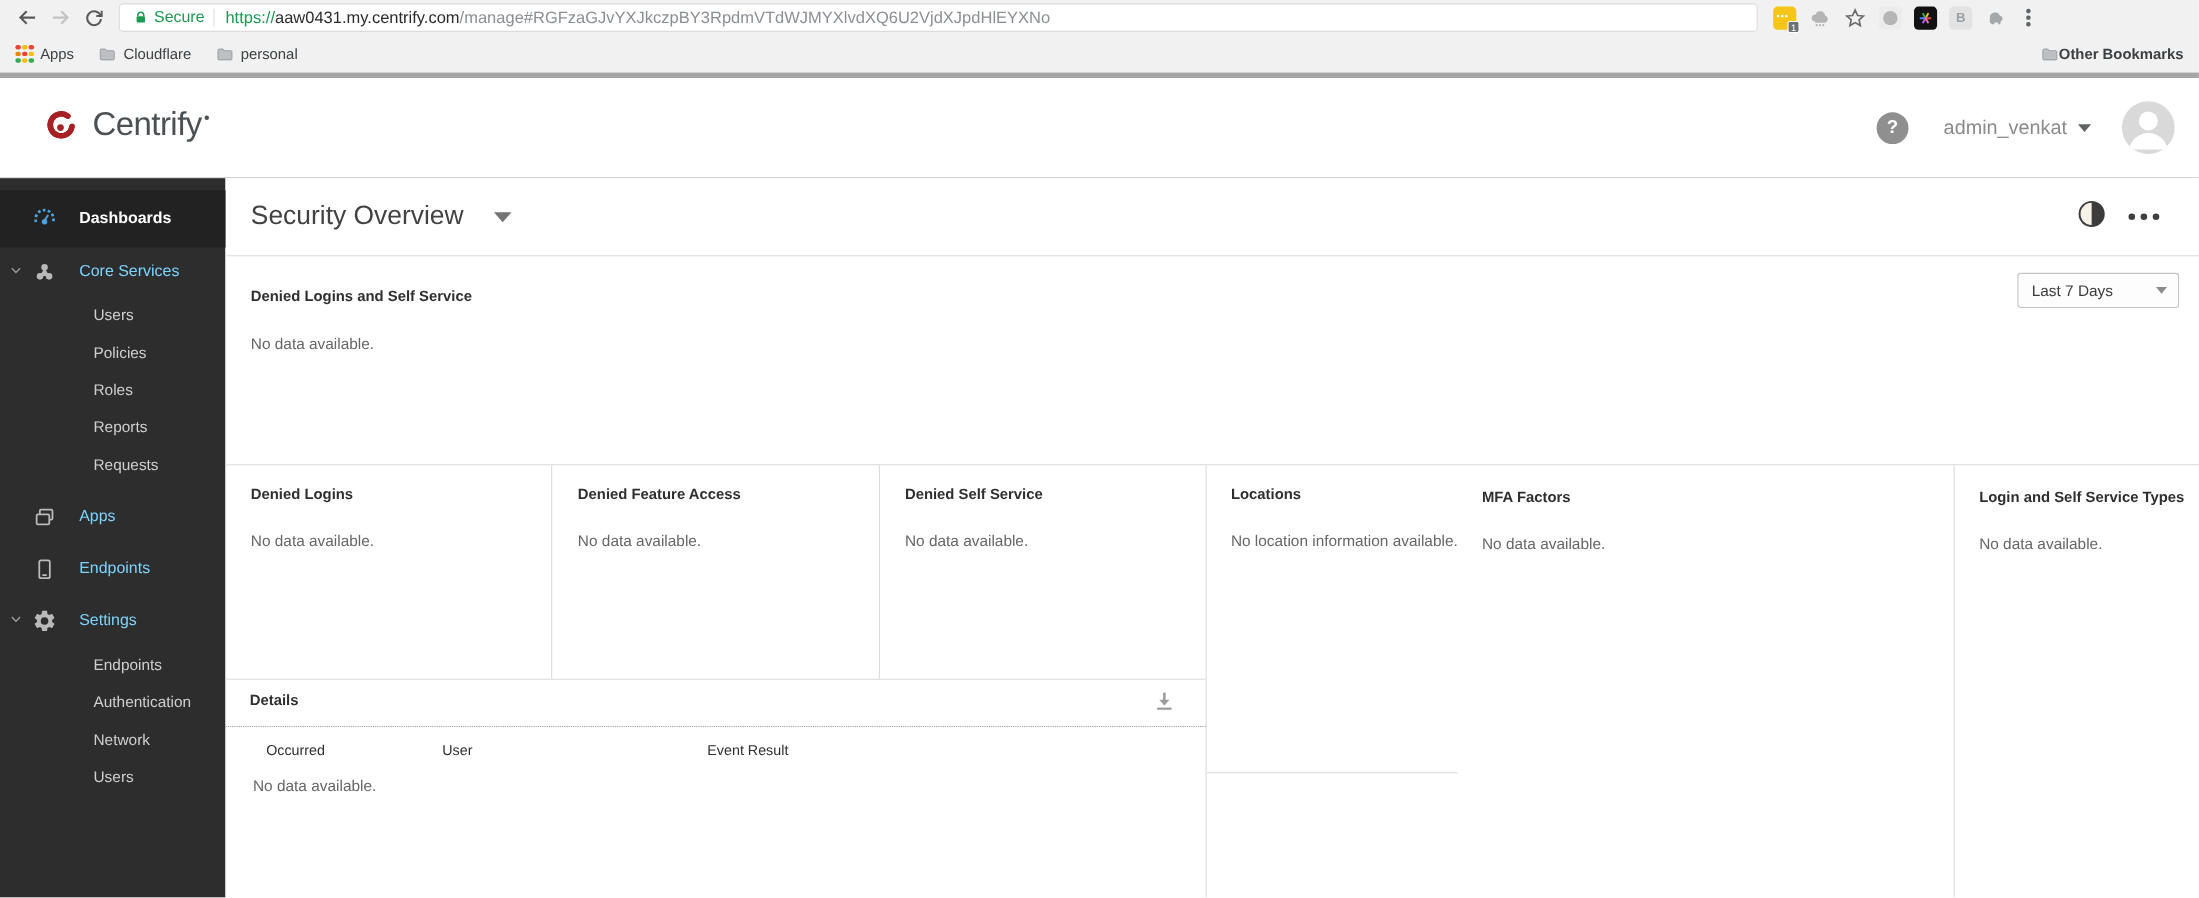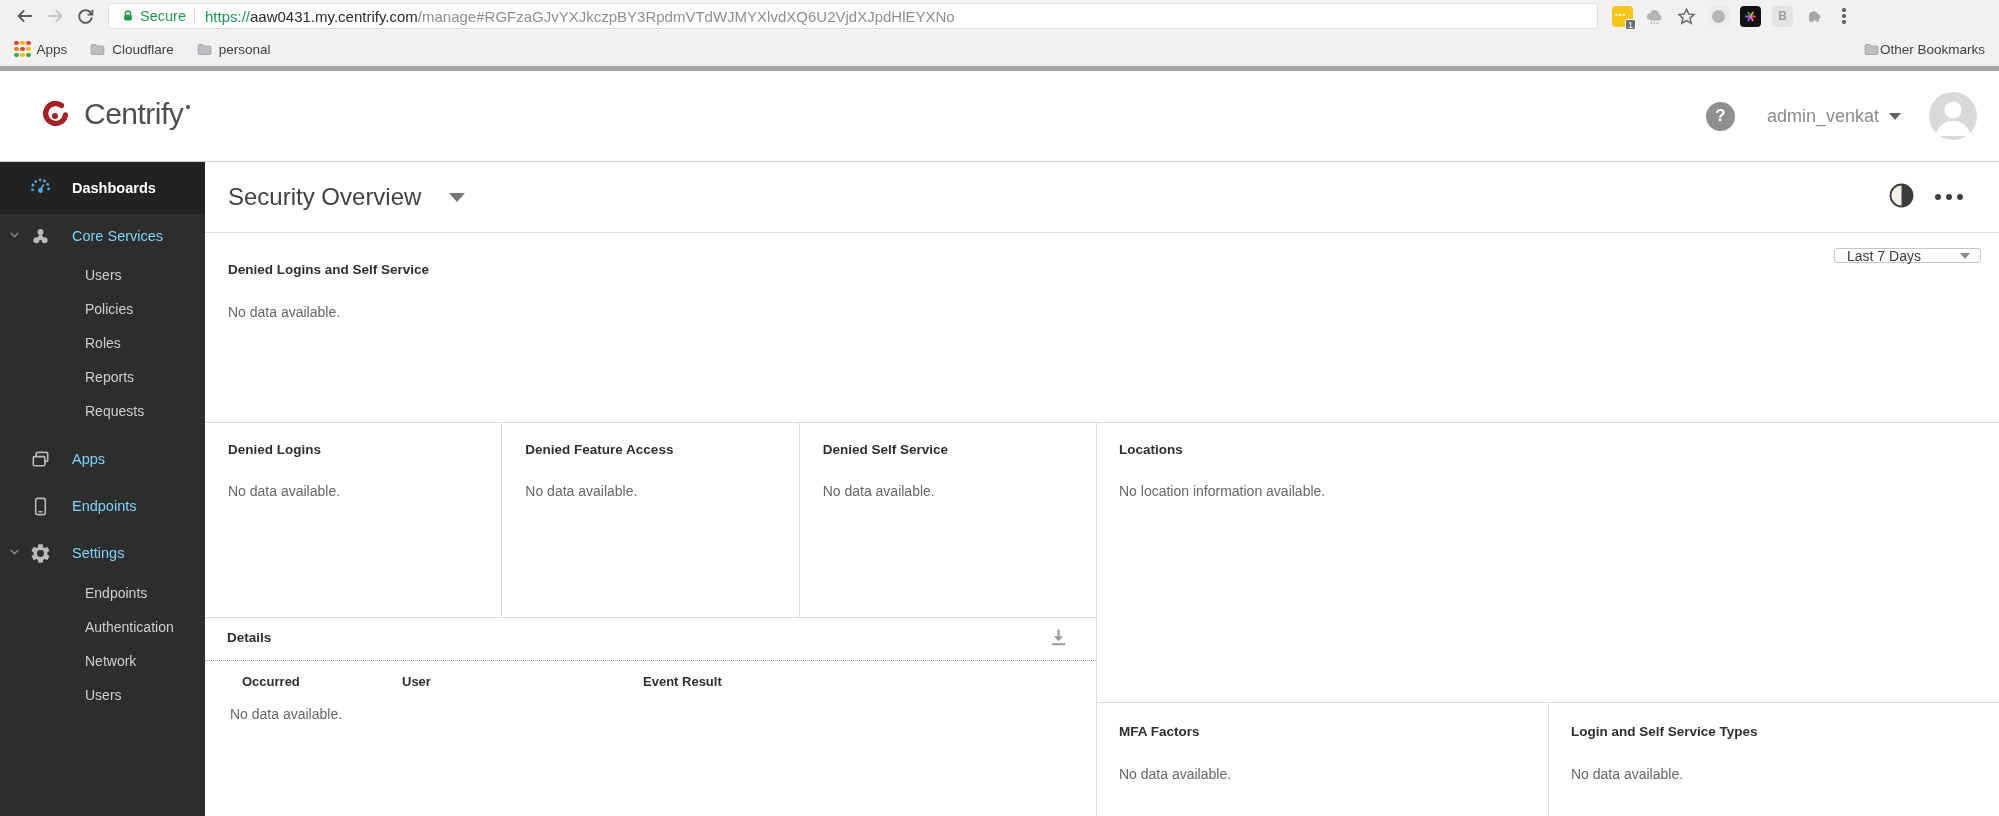--- a/index.html
+++ b/index.html
@@ -30,40 +30,40 @@
   .ext-black { background:#121212; }
   .ext-gray { background:#e3e3e3; color:#9aa0a6; font-weight:bold; font-size:12px; }
   .menu-dots { display:flex; flex-direction:column; gap:2.5px; padding:0 6px; }
   .menu-dots i { width:3.5px; height:3.5px; border-radius:50%; background:#5f6368; }
 
   .bookmarks { height:34px; display:flex; align-items:center; padding:0 14px; font-size:13.5px; color:#3c4043; }
   .bm-item { display:flex; align-items:center; gap:6px; margin-right:22px; }
   .bm-grid { display:grid; grid-template-columns:repeat(3,4.5px); grid-gap:1.5px; }
   .bm-grid i { width:4.5px; height:4.5px; border-radius:50%; }
   .bm-spacer { flex:1; }
-  .bm-other { font-weight:400; display:flex; align-items:center; gap:0; }
+  .bm-other { font-weight:700; display:flex; align-items:center; gap:0; }
   .chrome-band { height:5px; background:#a5a5a5; }
 
   
   .app-header { height:91px; background:#fff; display:flex; align-items:center; padding:0 22px 0 36px;
                 border-bottom:1px solid #cfcfcf; }
   .brand { display:flex; align-items:flex-start; }
   .brand-name { font-size:30px; color:#4b5055; font-weight:500; letter-spacing:-0.5px; margin-left:10px; }
   .brand-mark { width:4px; height:4px; border-radius:50%; background:#4b5055; margin:8px 0 0 3px; }
   .hdr-spacer { flex:1; }
   .help-btn { width:29px; height:29px; border-radius:50%; background:#8f8f8f; color:#fff; font-size:17px;
               font-weight:bold; display:flex; align-items:center; justify-content:center; margin-right:32px; }
   .user-menu { display:flex; align-items:center; gap:10px; margin-right:28px; }
   .user-name { font-size:18px; color:#8a8a8a; }
   .caret-dn { width:0; height:0; border-left:6px solid transparent; border-right:6px solid transparent; border-top:7px solid #5f6368; }
   .avatar { width:48px; height:48px; border-radius:50%; background:#d9d9d9; overflow:hidden; display:flex; align-items:flex-end; justify-content:center; }
 
   
   .shell { display:flex; height:654px; }
-  .sidebar { width:205px; background:#2d2d2d; flex:none; padding-top:0; }
+  .sidebar { width:205px; background:#2d2d2d; flex:none; padding-top:11px; }
   .side-item { height:52px; display:flex; align-items:center; position:relative; color:#7dd3fc; font-size:14.5px; }
   .side-item .chev { position:absolute; left:8px; }
   .side-item .ic { width:24px; margin:0 0 0 28px; display:flex; justify-content:center; }
   .side-item .lbl { margin-left:20px; }
   .side-item.active { background:#222; color:#fff; font-weight:bold; }
   .side-item.h44 { height:44px; }
   .side-item.h46 { height:46px; }
   .side-item.h48 { height:48px; }
   .side-sub { height:34px; display:flex; align-items:center; padding-left:85px; color:#cfcfcf; font-size:14px; }
   .side-gap { height:8px; }
@@ -76,44 +76,44 @@
                  border-top:9px solid #757575; margin-left:28px; }
   .tb-spacer { flex:1; }
   .ellipsis { display:flex; gap:4.5px; margin:0 16px 0 18px; }
   .ellipsis i { width:6.5px; height:6.5px; border-radius:50%; background:#3f3f3f; }
 
   .panel-title { font-size:13.5px; font-weight:bold; color:#2f2f2f; }
   .empty-text { font-size:14px; color:#666; }
 
   .top-panel { height:190px; border-bottom:1px solid #dcdcdc; position:relative; padding:29px 0 0 23px; flex:none; }
   .top-panel .empty-text { margin-top:27px; }
-  .range-select { position:absolute; top:15px; right:18px; width:147px; height:15px; border:1px solid #c6c6c6;
+  .range-select { position:absolute; top:15px; right:18px; width:147px; height:32px; border:1px solid #c6c6c6;
                   border-radius:3px; background:#fdfdfd; display:flex; align-items:center; padding-left:12px;
                   font-size:14px; color:#3c3c3c; }
   .range-caret { position:absolute; right:10px; width:0; height:0; border-left:5.5px solid transparent;
                  border-right:5.5px solid transparent; border-top:6.5px solid #8a8a8a; }
 
   .columns { flex:1; display:flex; min-height:0; }
   .col-left { width:892px; flex:none; border-right:1px solid #dcdcdc; display:flex; flex-direction:column; }
   .mini-row { height:195px; display:flex; border-bottom:1px solid #dcdcdc; flex:none; }
   .mini-cell { flex:1; padding:19px 0 0 23px; }
   .mini-cell + .mini-cell { border-left:1px solid #dcdcdc; }
   .mini-cell .empty-text { margin-top:26px; }
 
   .details { flex:1; position:relative; padding-top:10px; }
   .details-head { padding:0 22px; }
   .dl-btn { position:absolute; top:8px; right:26px; }
   .dotted-rule { margin:14px 0 0 0; border-bottom:1px dotted #9a9a9a; }
   .det-cols { display:flex; padding:13px 0 0 37px; }
-  .det-cols span { font-size:13px; font-weight:bold; color:#2f2f2f; }
+  .det-cols span { font-size:13px; font-weight:normal; color:#2f2f2f; }
   .det-col-1 { width:160px; }
   .det-col-2 { width:241px; }
   .details .empty-text { margin:17px 0 0 25px; }
 
-  .col-right { flex:1; display:flex; flex-direction:column; }
+  .col-right { flex:1; display:flex; flex-direction:row; }
   .locations { height:280px; border-bottom:1px solid #dcdcdc; padding:19px 0 0 22px; flex:none; }
   .locations .empty-text { margin-top:26px; }
   .bottom-row { flex:1; display:flex; }
   .bottom-cell { padding:21px 0 0 22px; }
   .bottom-cell.first { width:452px; flex:none; border-right:1px solid #dcdcdc; }
   .bottom-cell.second { flex:1; }
   .bottom-cell .empty-text { margin-top:27px; }
 </style>
 </head>
 <body>

